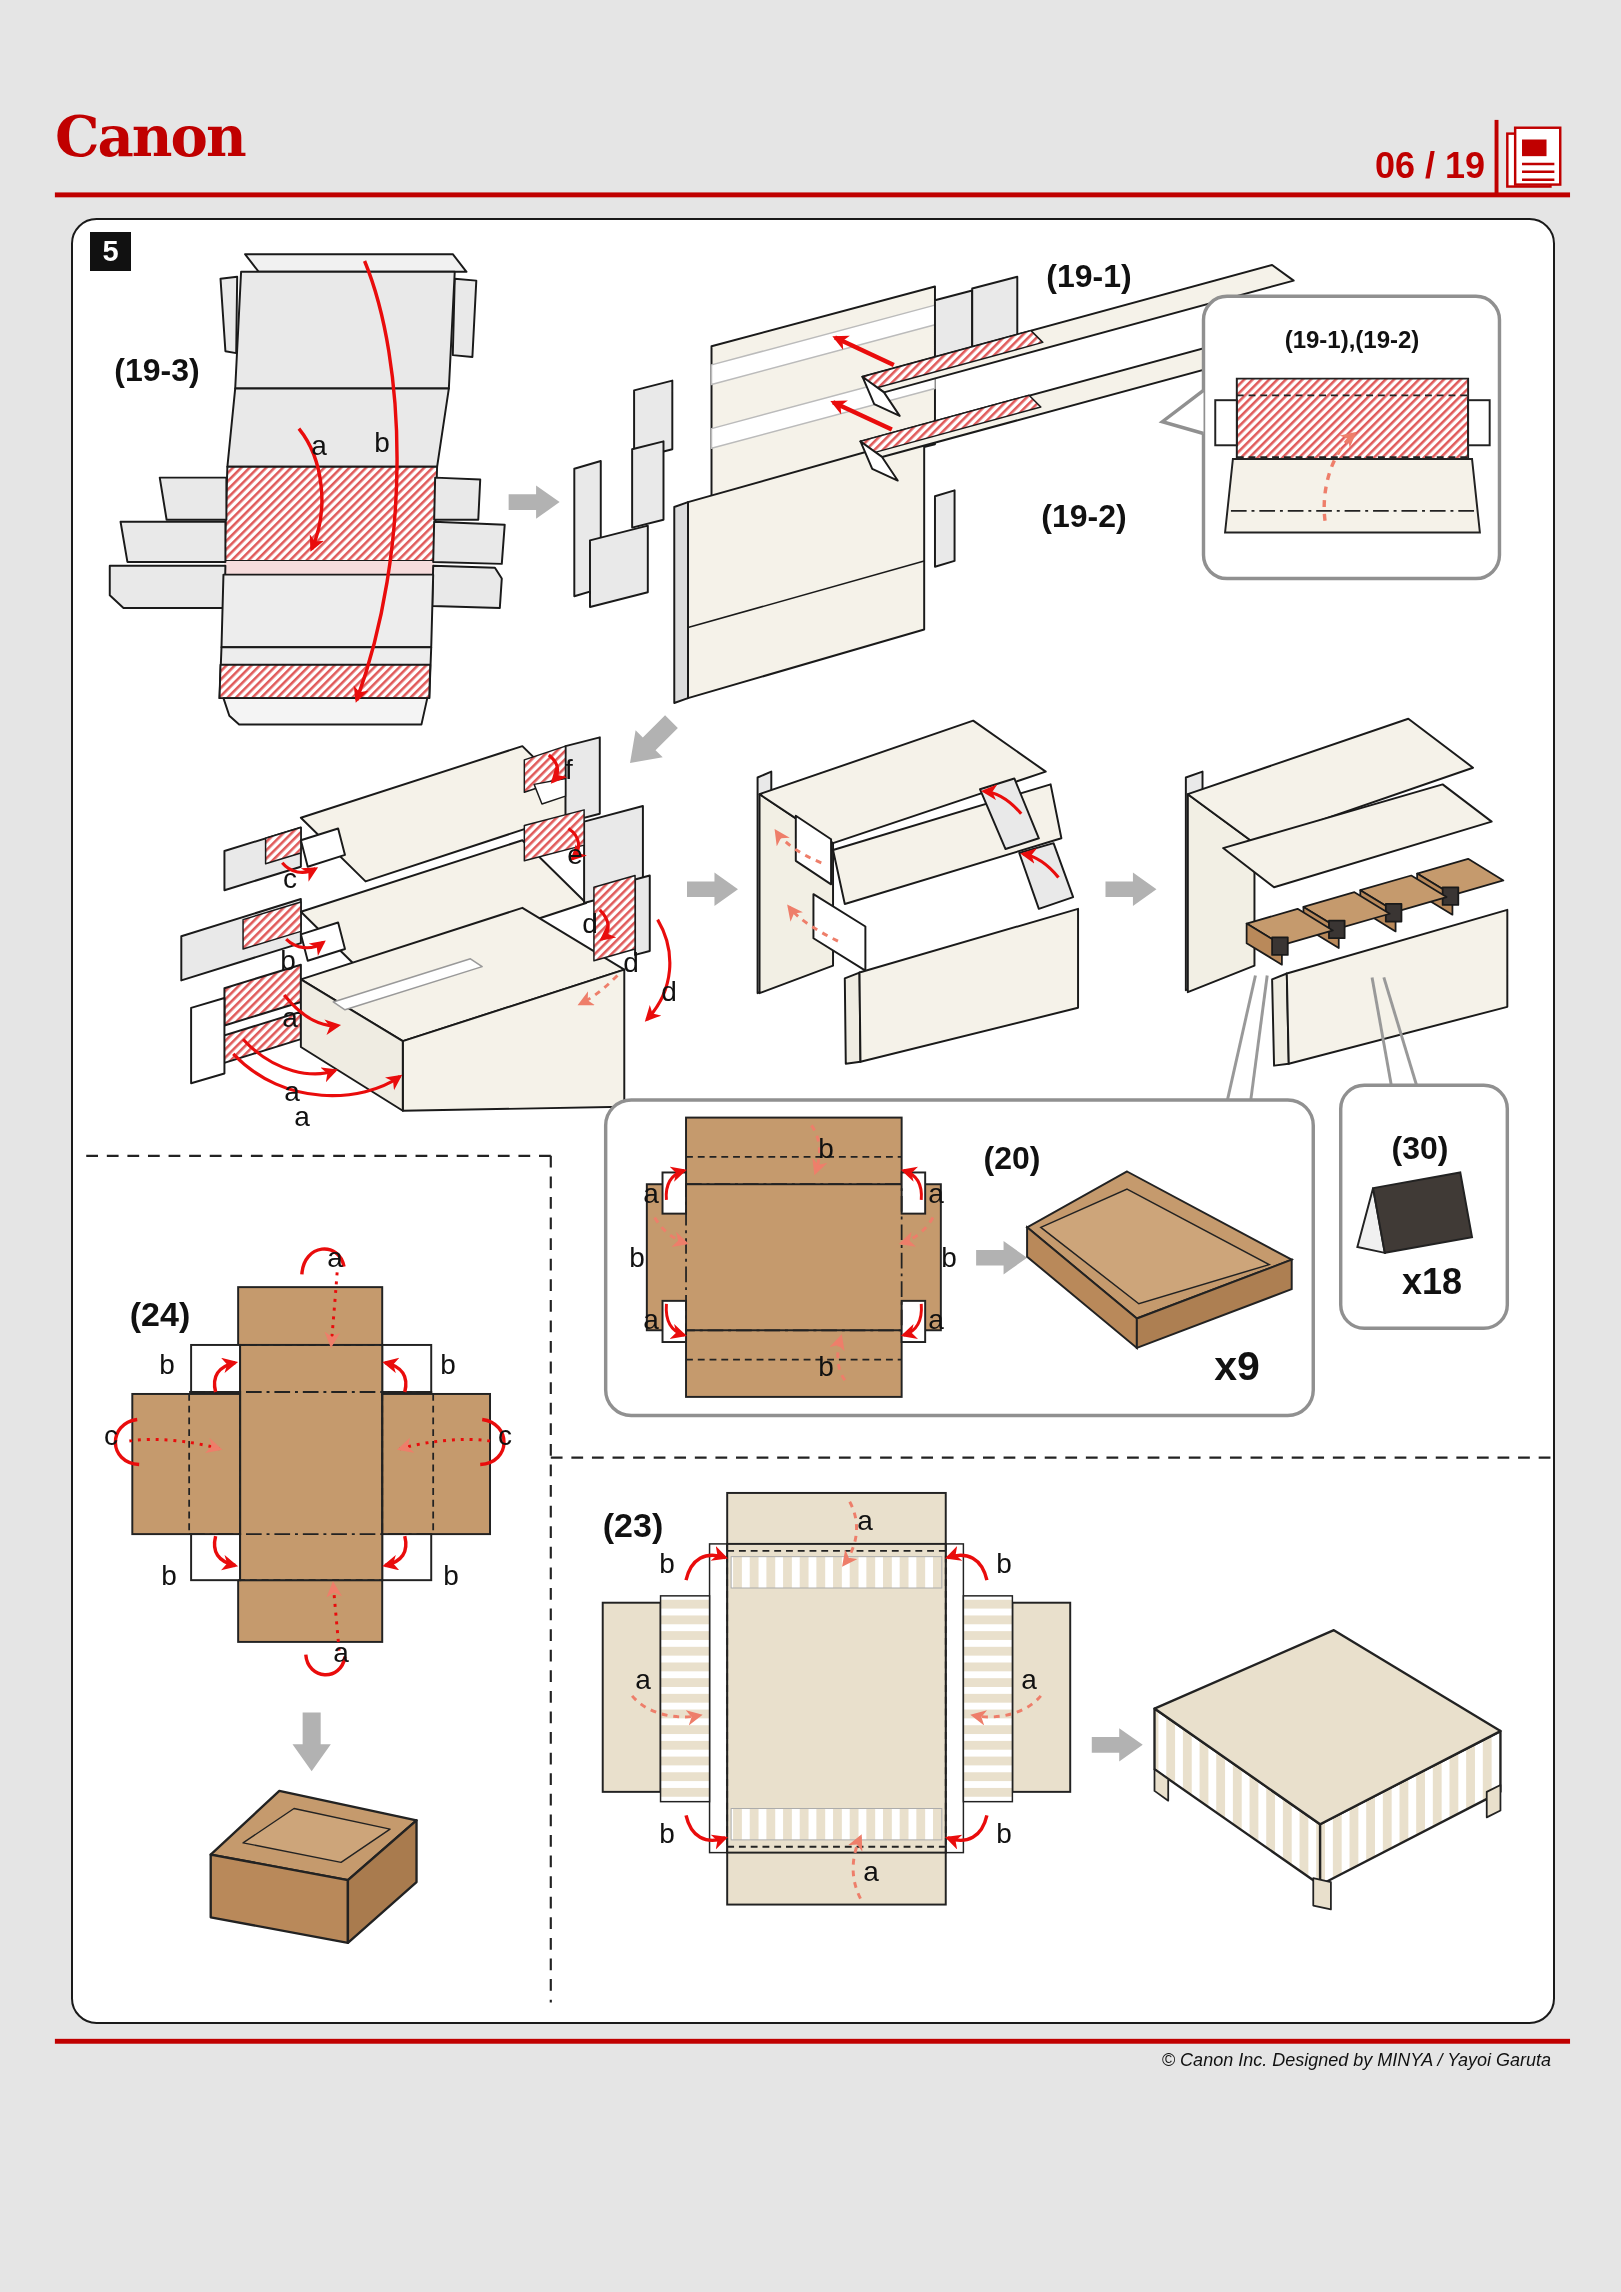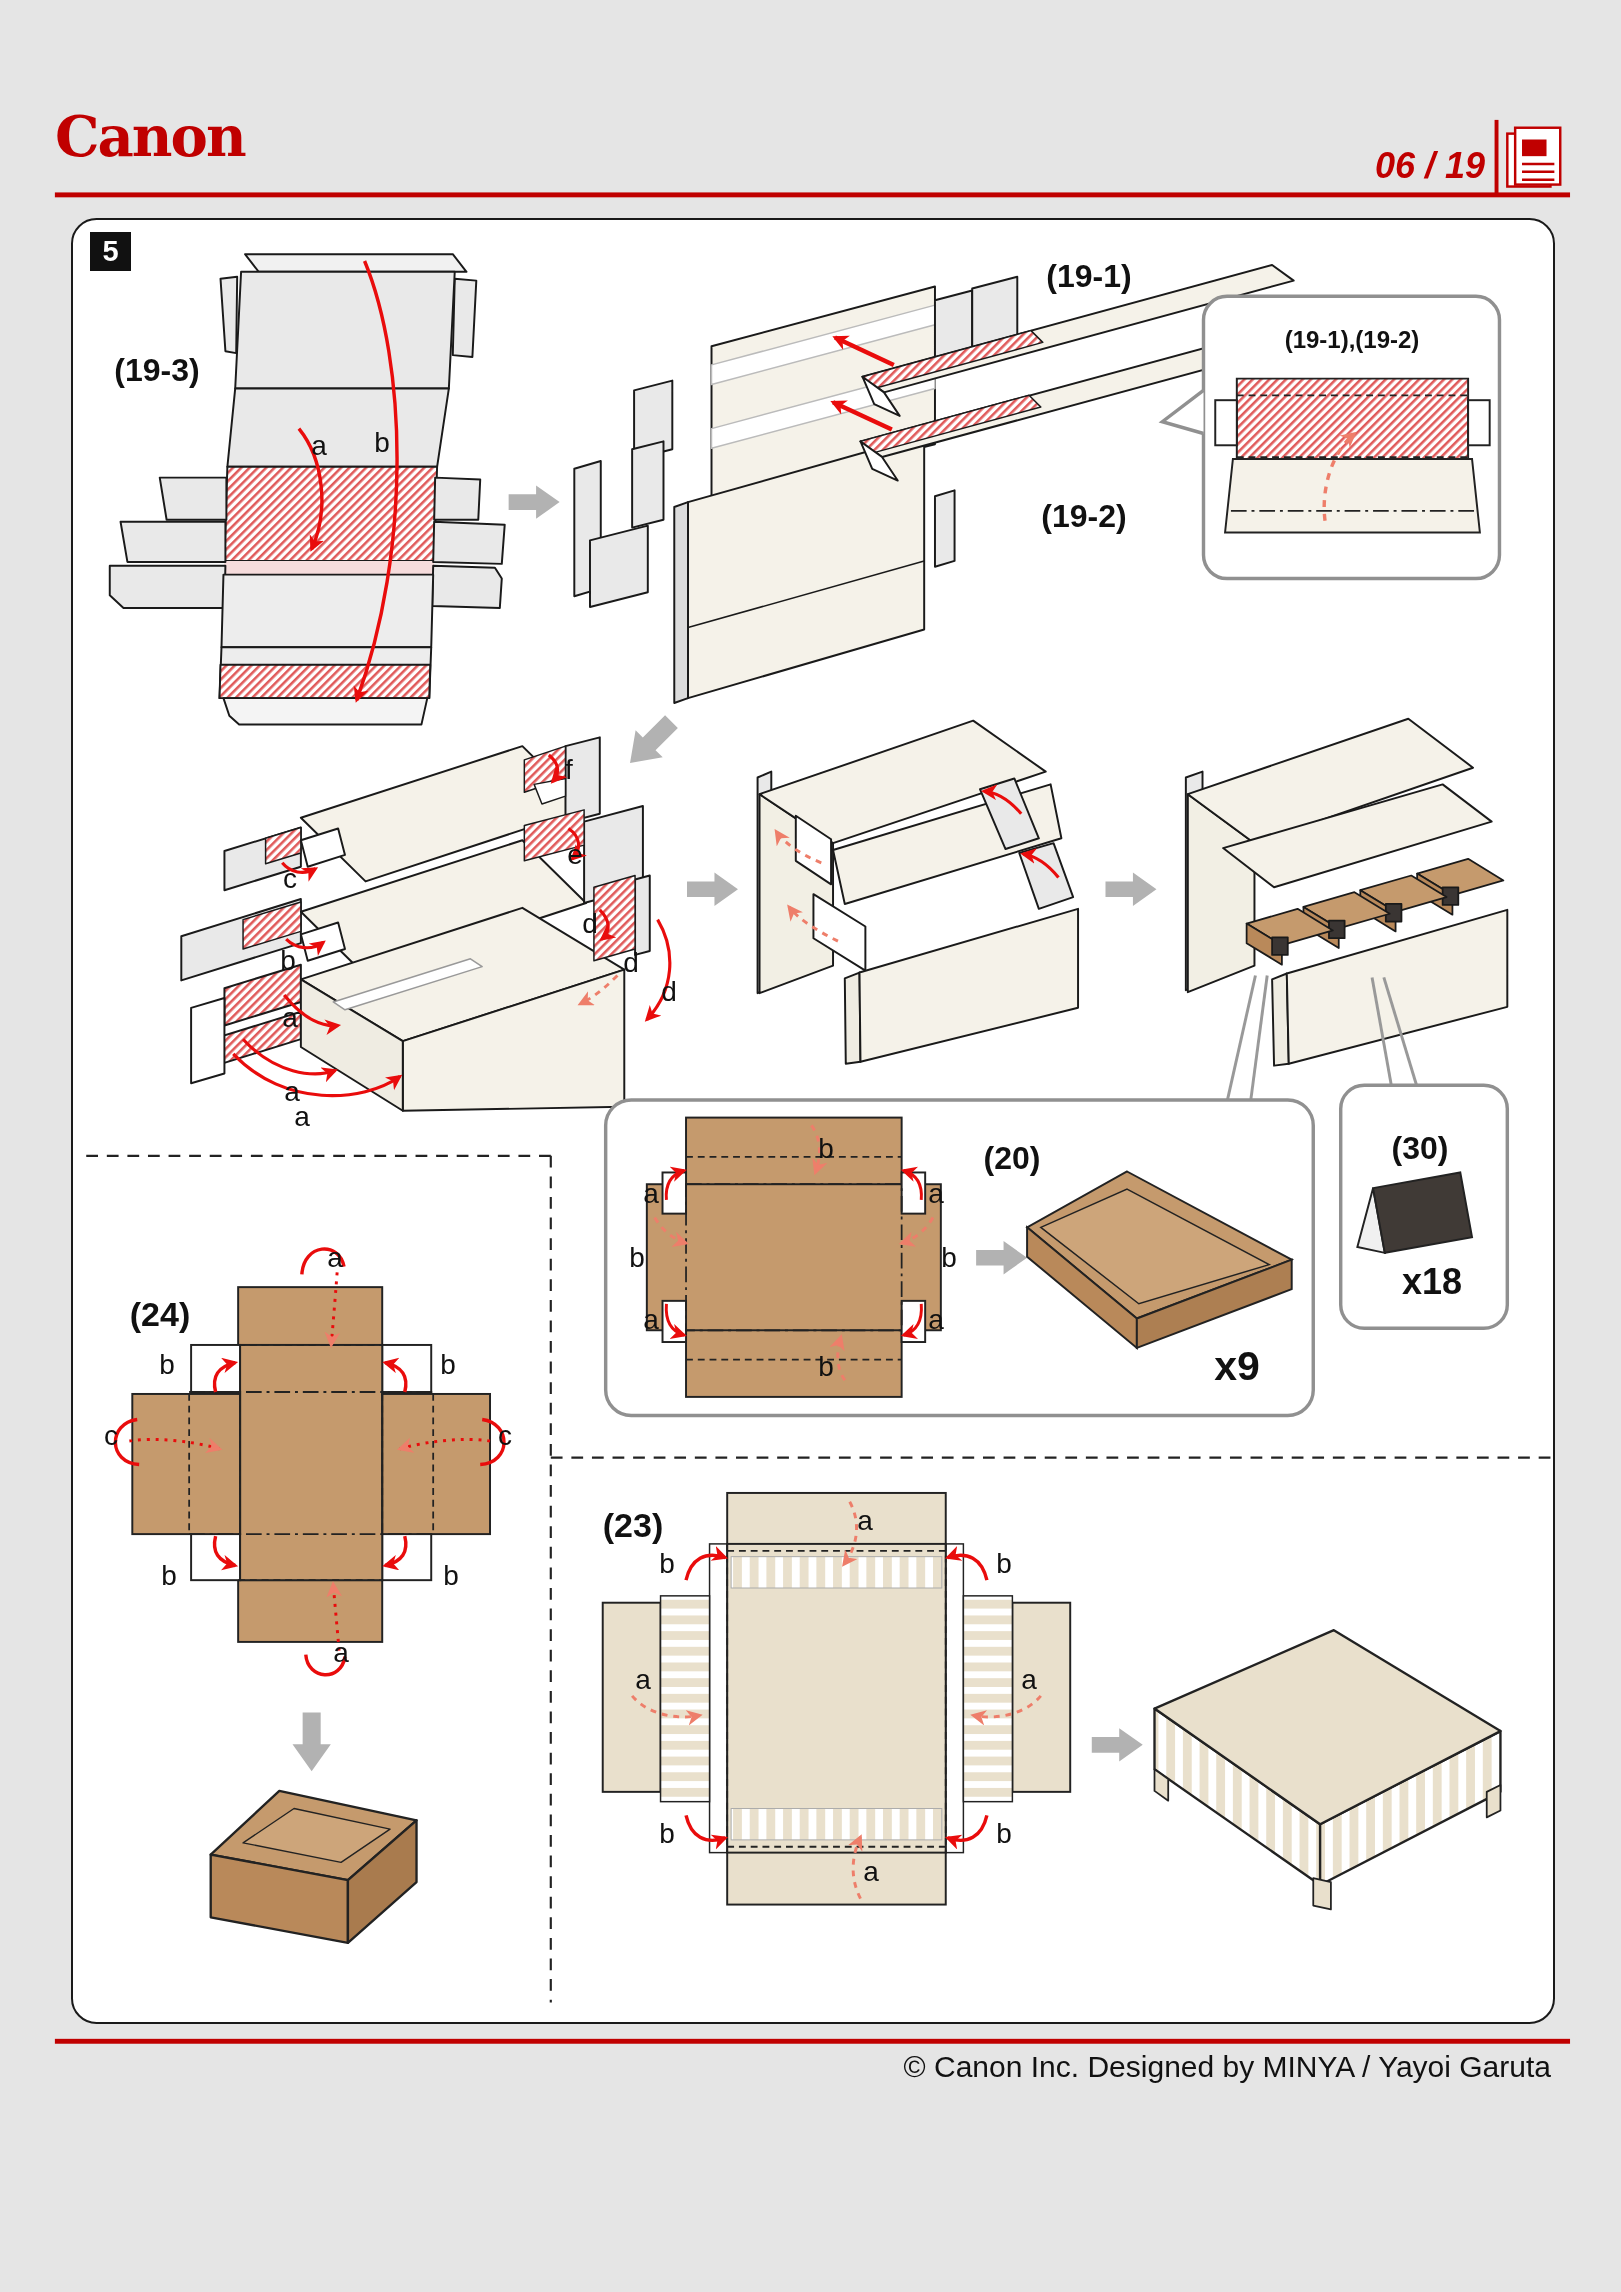--- a/index.html
+++ b/index.html
@@ -8,27 +8,27 @@
   .art{position:absolute;left:0;top:0;z-index:1;}
   .mainbox{position:absolute;left:71px;top:218px;width:1480px;height:1802px;
            border:2.9px solid #1a1a1a;border-radius:25.5px;z-index:0;background:#fff;}
   .badge{position:absolute;left:90px;top:232px;width:41px;height:39px;background:#111;
          z-index:3;display:flex;align-items:center;justify-content:center;}
   .badge span{color:#fff;font-weight:bold;font-size:29px;}
   .brand{position:absolute;left:55px;top:108px;z-index:3;color:#c00000;
          font-family:"DejaVu Serif",serif;font-weight:bold;font-size:56px;
          letter-spacing:-2px;line-height:1;}
   .pagenum{position:absolute;left:1304px;top:145px;width:181px;text-align:right;z-index:3;
-         color:#c00000;font-weight:bold;font-size:36px;font-style:italic;}
+         color:#c00000;font-weight:bold;font-size:36px;}
   .lbl{position:absolute;z-index:3;transform:translate(-50%,-50%);font-size:28px;
        color:#111;white-space:nowrap;}
   .ttl{position:absolute;z-index:3;transform:translate(-50%,-50%);font-weight:bold;
        font-size:32px;color:#111;white-space:nowrap;}
   .footer{position:absolute;left:882px;top:2050px;width:669px;text-align:right;z-index:3;
-       font-size:30px;color:#111;}
+       font-size:18px;color:#111;font-style:italic;}
 </style>
 </head>
 <body>
 
 <div class="page">
 
   <div class="mainbox"></div>
 
   <svg class="art" width="1621" height="2293" viewBox="0 0 1654 2339">
     <defs>

